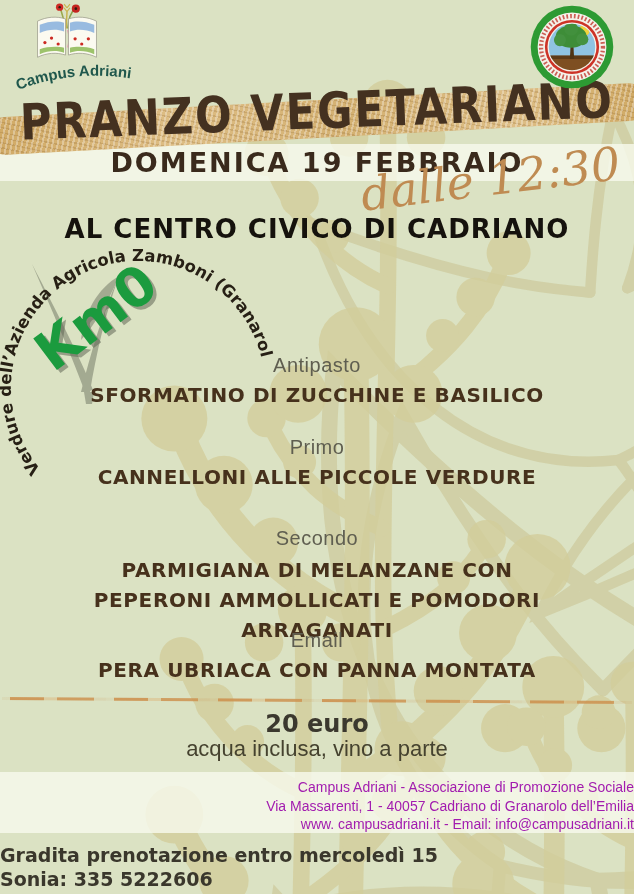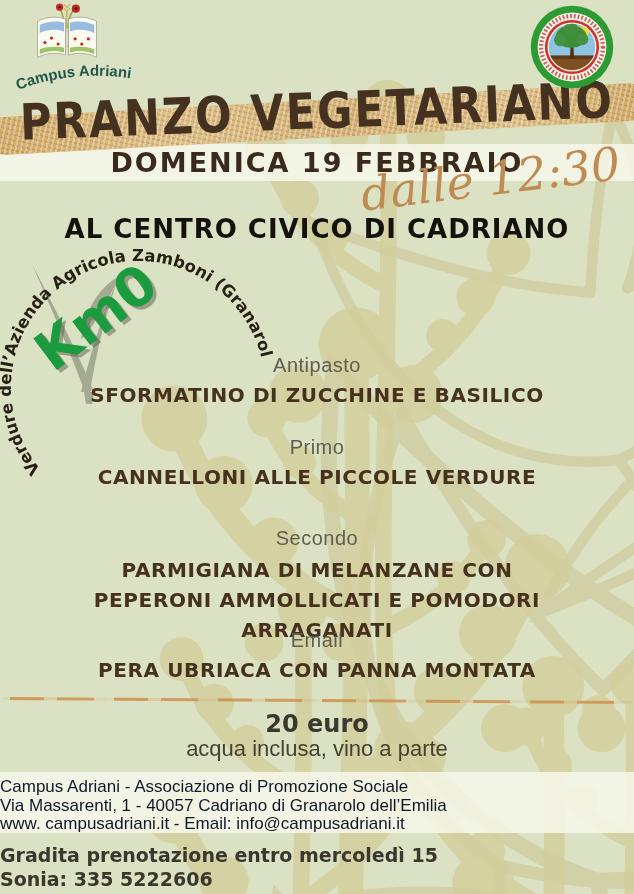--- a/index.html
+++ b/index.html
@@ -67,21 +67,21 @@
     top:699px; left:2px; width:630px; height:3px; transform:rotate(.35deg); z-index:2;
     background:repeating-linear-gradient(90deg,
       rgba(205,146,80,.10) 0 8px, rgba(205,146,80,.90) 8px 42px,
       rgba(222,166,97,.35) 42px 55px, rgba(205,146,80,.85) 55px 92px,
       rgba(205,146,80,.15) 92px 104px);
   }
   .price { top:710px; font-family:"DejaVu Sans",sans-serif; font-weight:700; font-size:24px; color:#3b382e; z-index:4; }
   .note  { top:700px; font-size:22px; color:#45422f; z-index:4;margin-top:36px; }
 
   .band2 { top:772px; height:61px; padding-top:6px; }
-  .band2 p { font-size:17px; line-height:18.5px; color:#0f172a; text-align:left; }
+  .band2 p { font-size:14px; line-height:18.5px; color:#a21caf; text-align:right; }
 
   .booking { top:843px; z-index:4; }
   .booking p { font-family:"DejaVu Sans",sans-serif; font-weight:700; font-size:19px; line-height:24px; color:#3a372c; text-align:left; }
 </style>
 </head>
 <body>
 
 <div class="poster">
 
   <svg class="abs decor" viewBox="0 0 634 894">

